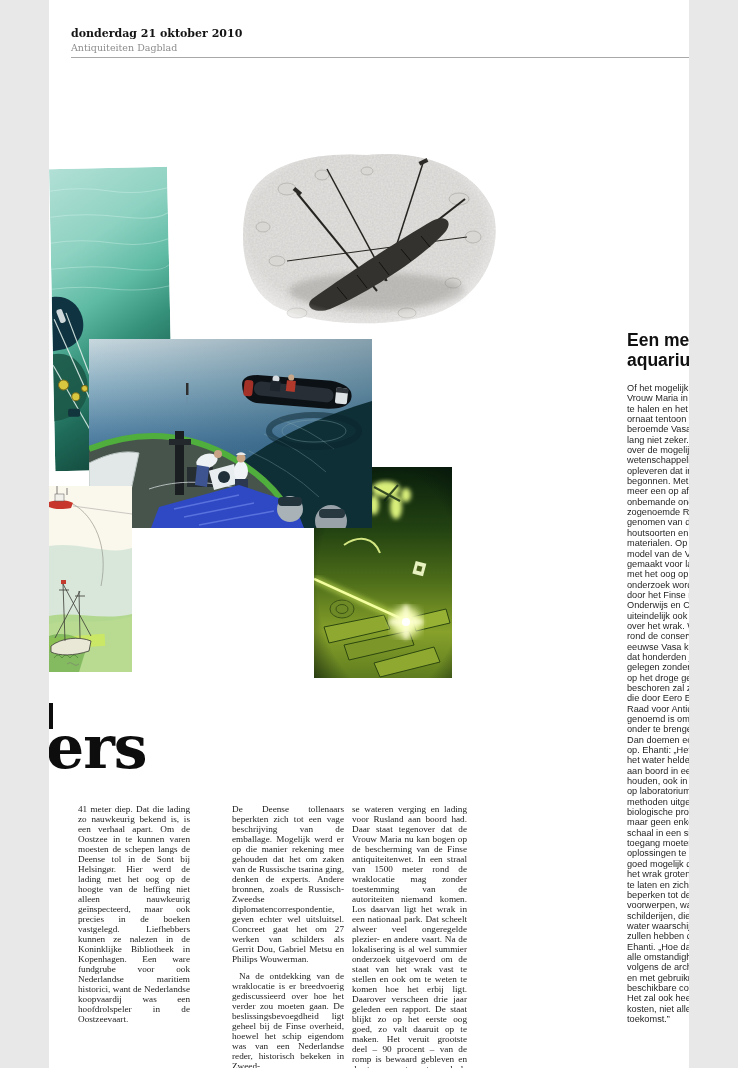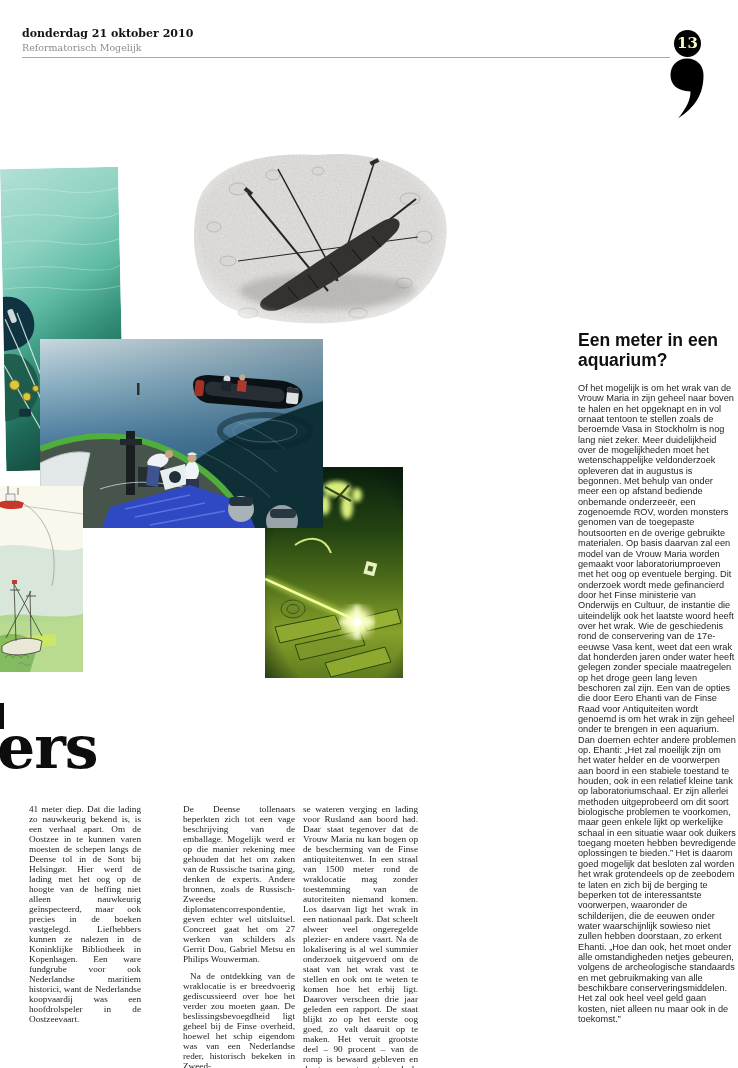--- a/index.html
+++ b/index.html
@@ -1,16 +1,16 @@
 <!DOCTYPE html>
 <html lang="nl"><head>
 <meta charset="utf-8">
 <style>
   html,body{margin:0;padding:0;background:#e8e8e8}
-  .page{position:relative;width:738px;height:1068px;background:#ffffff;overflow:hidden;
+  .page{position:relative;width:640px;height:1068px;background:#ffffff;overflow:hidden;
         font-family:"Liberation Serif",serif;margin:0 auto}
   
   .date{position:absolute;left:22px;top:27px;font:bold 11px/13px "DejaVu Serif",serif;color:#141414}
   .pub{position:absolute;left:22px;top:42px;font:9.5px/11px "DejaVu Serif",serif;color:#8d8d8d}
   .rule{position:absolute;left:22px;top:57px;width:648px;height:1px;background:#a8a8a8}
   .pagenum{position:absolute;left:674px;top:30px;width:27px;height:27px;border-radius:50%;
            background:#000;color:#fef9c3;font:bold 15px/27px "DejaVu Serif",serif;text-align:center}
   .comma{position:absolute;left:666px;top:58px;width:44px;height:62px}
   
   .fig{position:absolute;overflow:hidden}
@@ -37,21 +37,21 @@
             font:bold 17.5px/19.5px "Liberation Sans",sans-serif;color:#101010}
   .sb-body{position:absolute;left:578px;top:383px;width:158px;
            font:9.2px/10.35px "Liberation Sans",sans-serif;color:#1f1f1f}
 </style>
 </head>
 <body>
 
 <div class="page">
 
   <div class="date">donderdag 21 oktober 2010</div>
-  <div class="pub">Reformatorisch Mogelijk</div>
+  <div class="pub">Antiquiteiten Dagblad</div>
   <div class="rule"></div>
   <div class="pagenum">13</div>
   <svg class="comma" viewBox="0 0 44 62">
     <path d="M21 .5 C31 .5 37.5 7.5 37.5 17 C37.5 37 29 49 12 60.5 C20.5 50 24.5 42 24.5 33.5 C11 33 4.5 26.5 4.5 17 C4.5 7.5 11.5 .5 21 .5 Z" fill="#000"></path>
   </svg>
 
   <div class="fig fig-sea">
     <svg width="118" height="302" viewBox="0 0 118 302" preserveAspectRatio="none">
       <defs>
         <linearGradient id="seaS" x1="0" y1="0" x2="0.25" y2="1">

